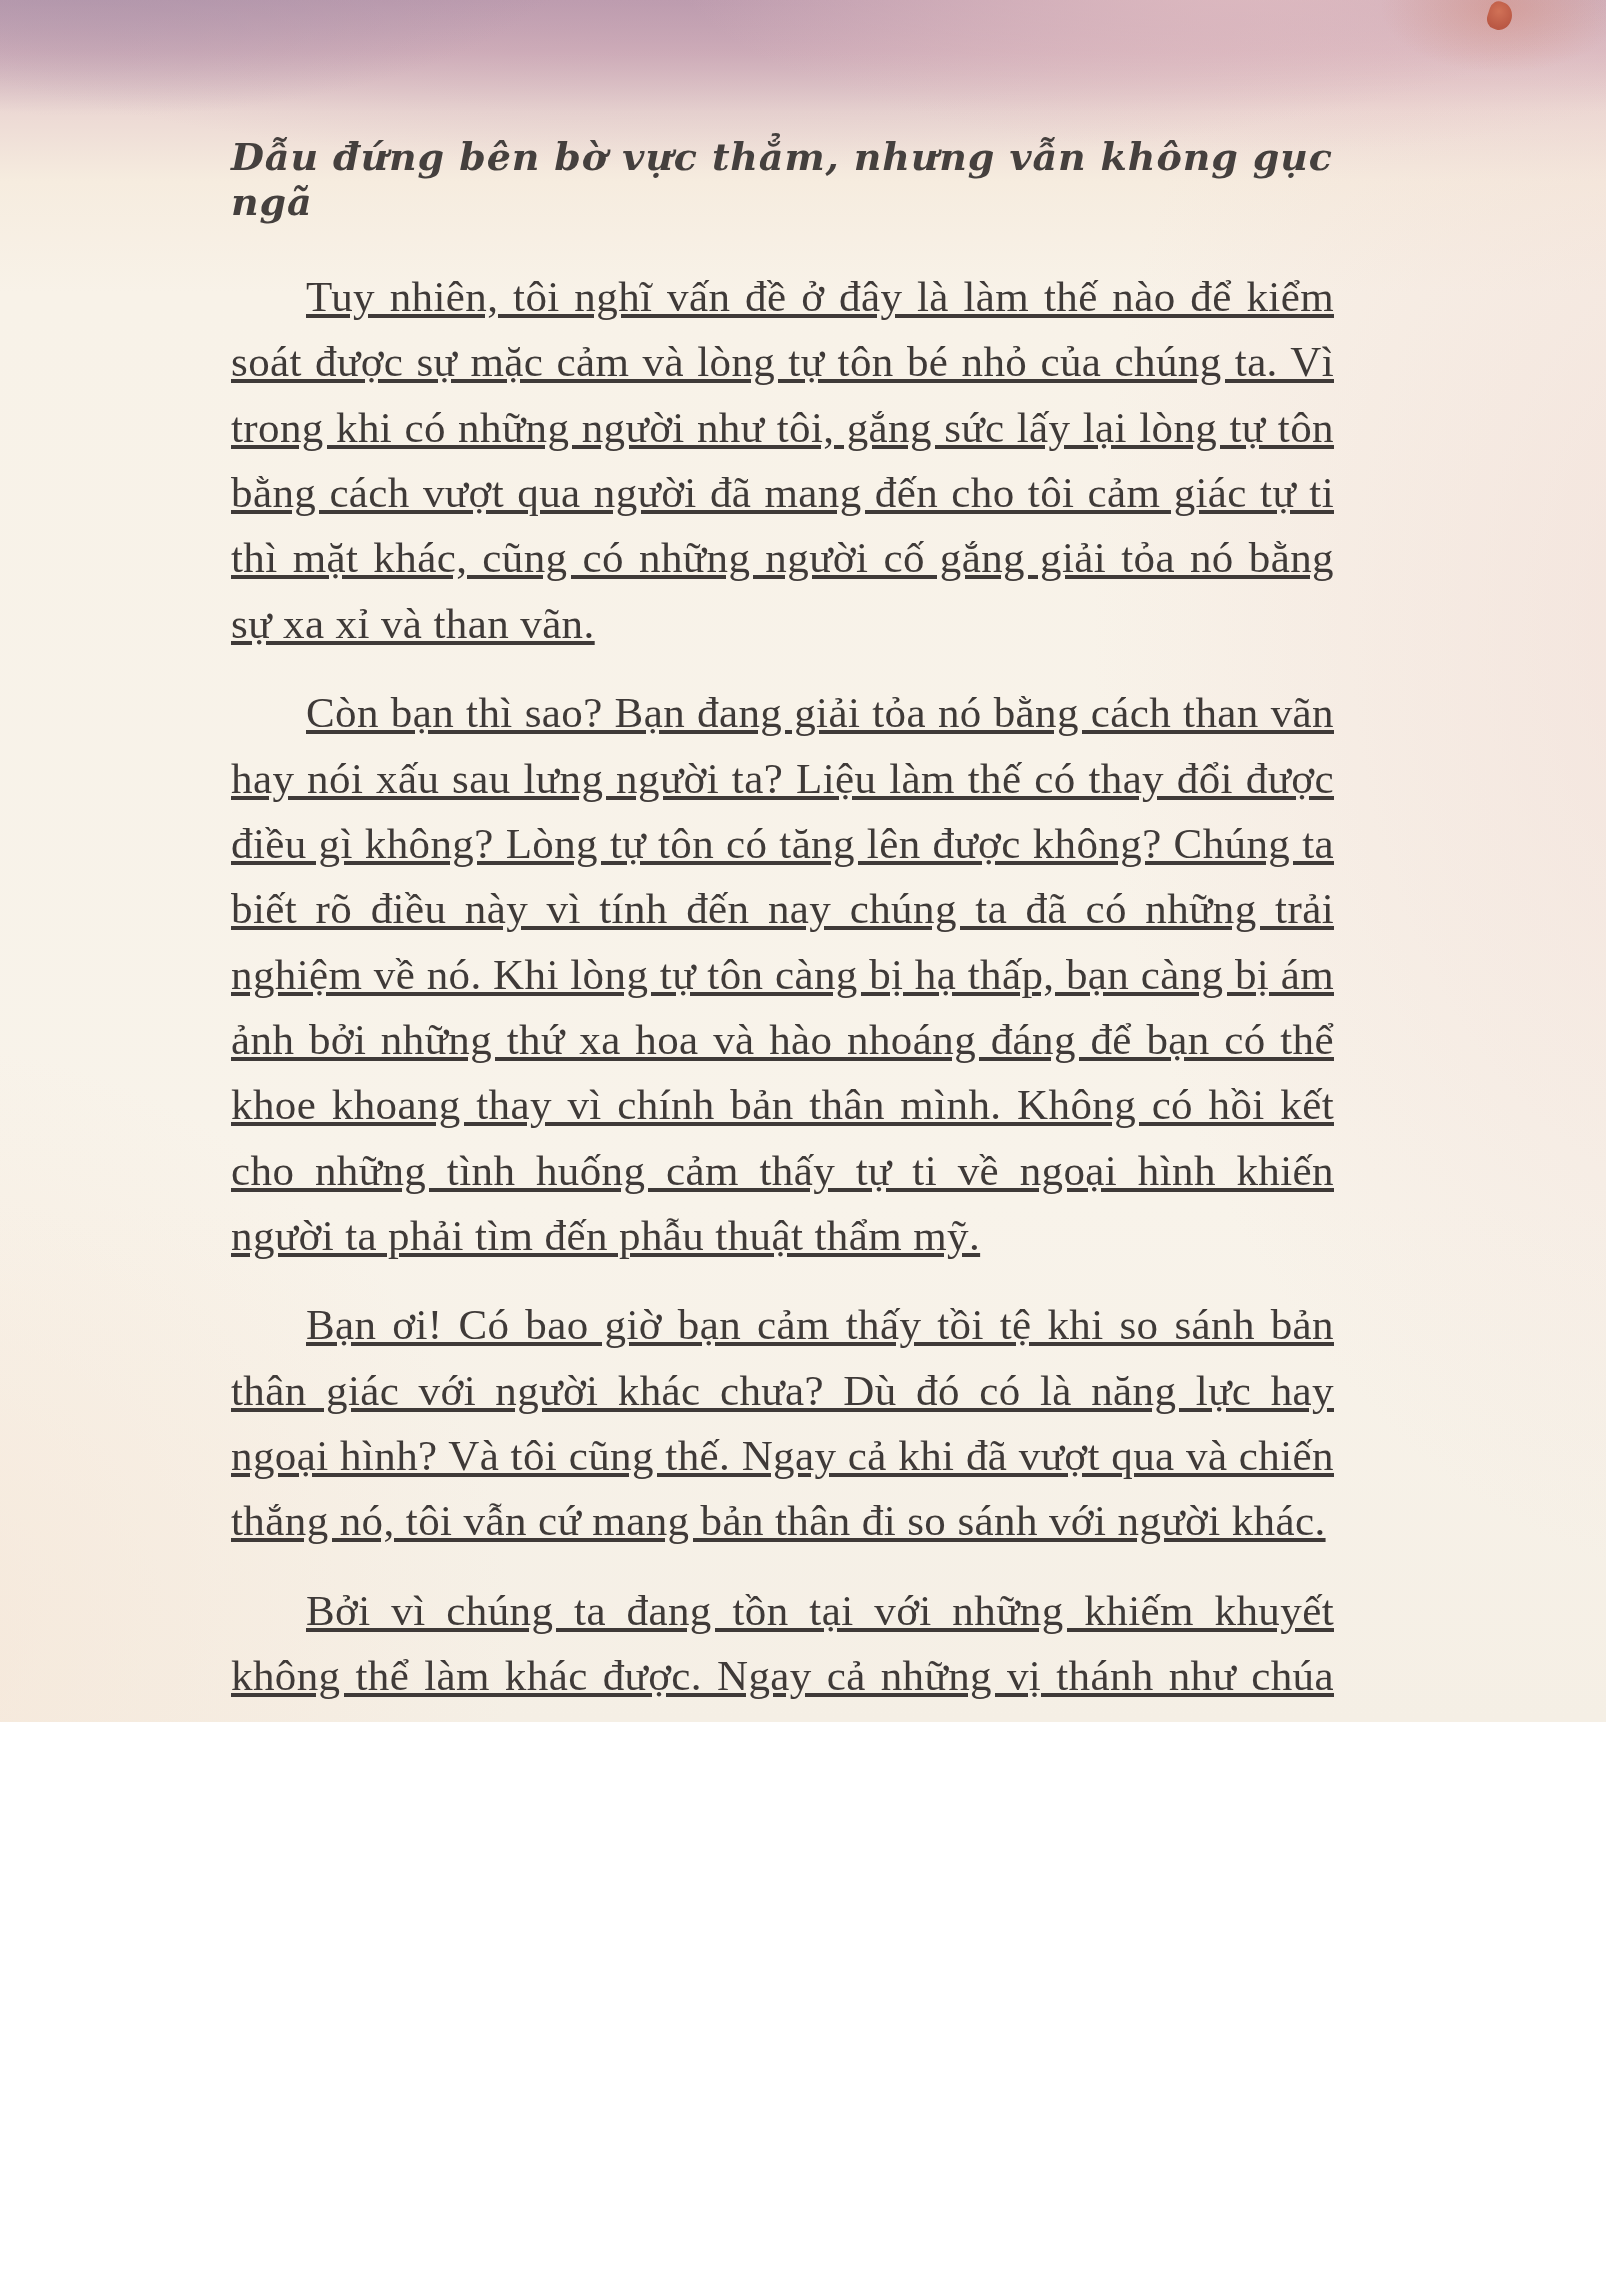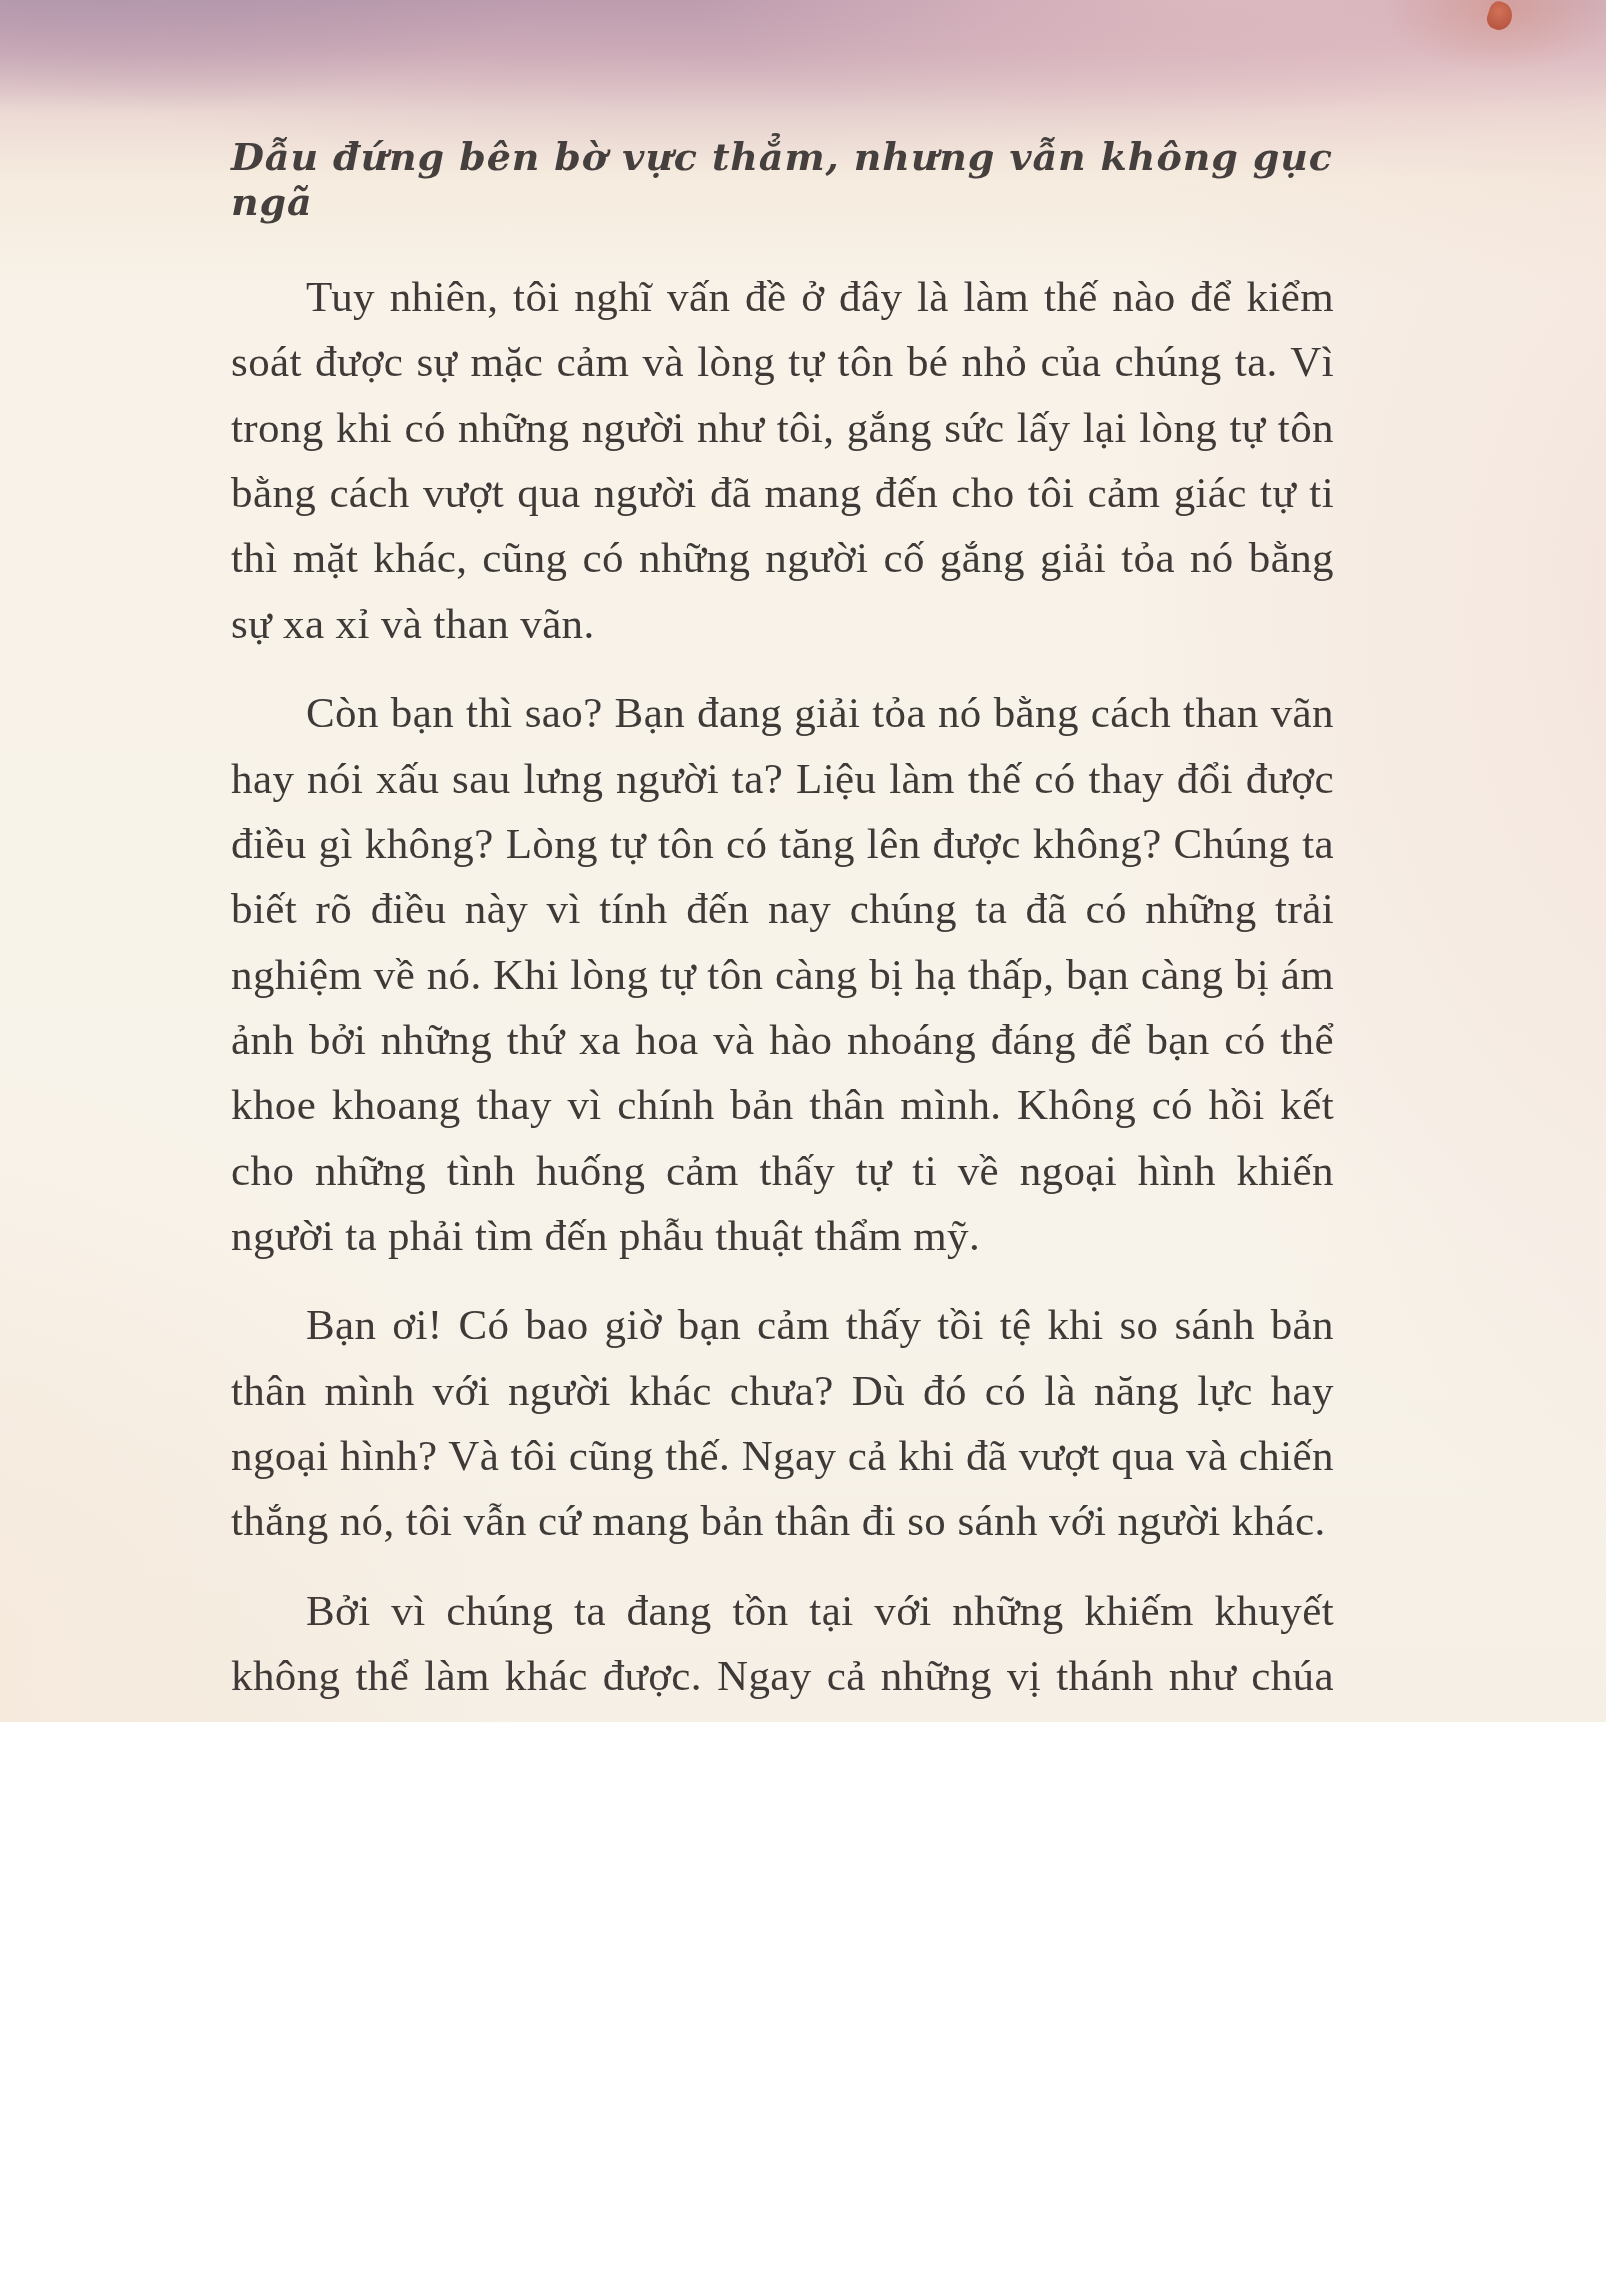--- a/index.html
+++ b/index.html
@@ -59,20 +59,21 @@
     width: 1119px;
   }
   .text-block p {
     margin: 0 16px 24px 0;
     font-size: 43px;
     line-height: 1.52;
     letter-spacing: 0.4px;
     text-align: justify;
     text-indent: 75px;
     color: #3f3a38;
+    text-decoration: underline;
   }
   .page-number {
     position: absolute;
     left: 230px;
     top: 2123px;
     font-family: "DejaVu Serif", serif;
     font-style: italic;
     font-weight: 600;
     font-size: 51px;
     color: #38322f;
@@ -83,20 +84,20 @@
 
 <div class="book-page">
 
   <span class="accent-dot"></span>
 
   <div class="running-header">Dẫu đứng bên bờ vực thẳm, nhưng vẫn không gục ngã</div>
 
   <div class="text-block">
     <p>Tuy nhiên, tôi nghĩ vấn đề ở đây là làm thế nào để kiểm soát được sự mặc cảm và lòng tự tôn bé nhỏ của chúng ta. Vì trong khi có những người như tôi, gắng sức lấy lại lòng tự tôn bằng cách vượt qua người đã mang đến cho tôi cảm giác tự ti thì mặt khác, cũng có những người cố gắng giải tỏa nó bằng sự xa xỉ và than vãn.</p>
     <p>Còn bạn thì sao? Bạn đang giải tỏa nó bằng cách than vãn hay nói xấu sau lưng người ta? Liệu làm thế có thay đổi được điều gì không? Lòng tự tôn có tăng lên được không? Chúng ta biết rõ điều này vì tính đến nay chúng ta đã có những trải nghiệm về nó. Khi lòng tự tôn càng bị hạ thấp, bạn càng bị ám ảnh bởi những thứ xa hoa và hào nhoáng đáng để bạn có thể khoe khoang thay vì chính bản thân mình. Không có hồi kết cho những tình huống cảm thấy tự ti về ngoại hình khiến người ta phải tìm đến phẫu thuật thẩm mỹ.</p>
-    <p>Bạn ơi! Có bao giờ bạn cảm thấy tồi tệ khi so sánh bản thân mình với người khác chưa? Dù đó có là năng lực hay ngoại hình? Và tôi cũng thế. Ngay cả khi đã vượt qua và chiến thắng nó, tôi vẫn cứ mang bản thân đi so sánh với người khác.</p>
+    <p>Bạn ơi! Có bao giờ bạn cảm thấy tồi tệ khi so sánh bản thân giác với người khác chưa? Dù đó có là năng lực hay ngoại hình? Và tôi cũng thế. Ngay cả khi đã vượt qua và chiến thắng nó, tôi vẫn cứ mang bản thân đi so sánh với người khác.</p>
     <p>Bởi vì chúng ta đang tồn tại với những khiếm khuyết không thể làm khác được. Ngay cả những vị thánh như chúa Giêsu hay Đức Phật cũng từng cảm thấy giận dữ, phẫn nộ và ghét bỏ thì chẳng có gì lạ nếu chúng ta - với tư cách là con người - lại có những mặc cảm, tự ti. Tuy vậy, cũng cần một lần phải nhìn lại và suy ngẫm về cách thức giải quyết</p>
   </div>
 
   <div class="page-number">64</div>
 
 </div>
 
 
 </body></html>

